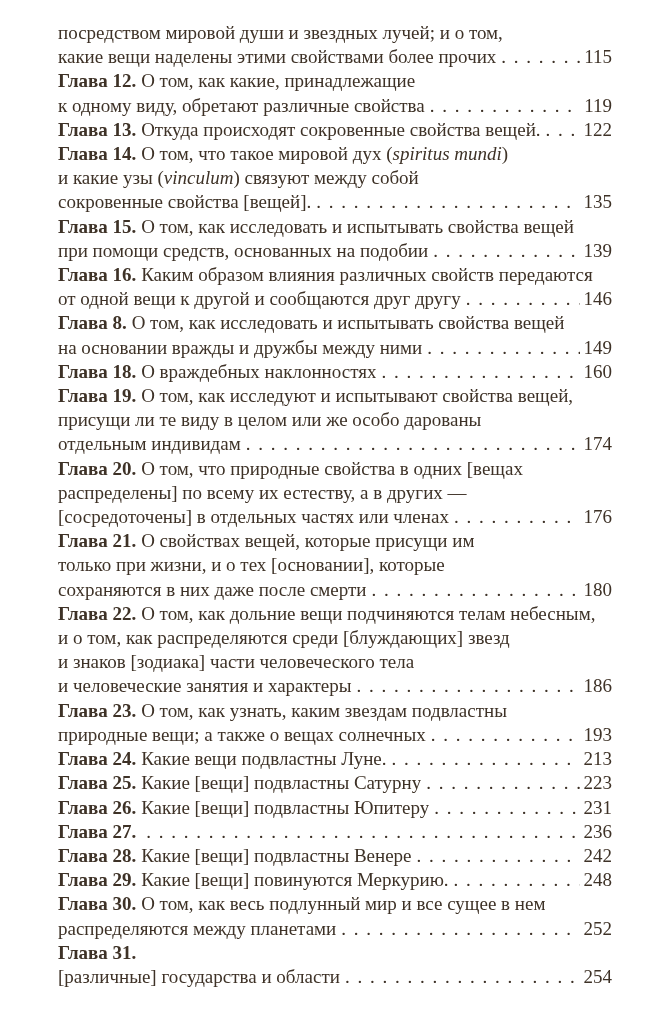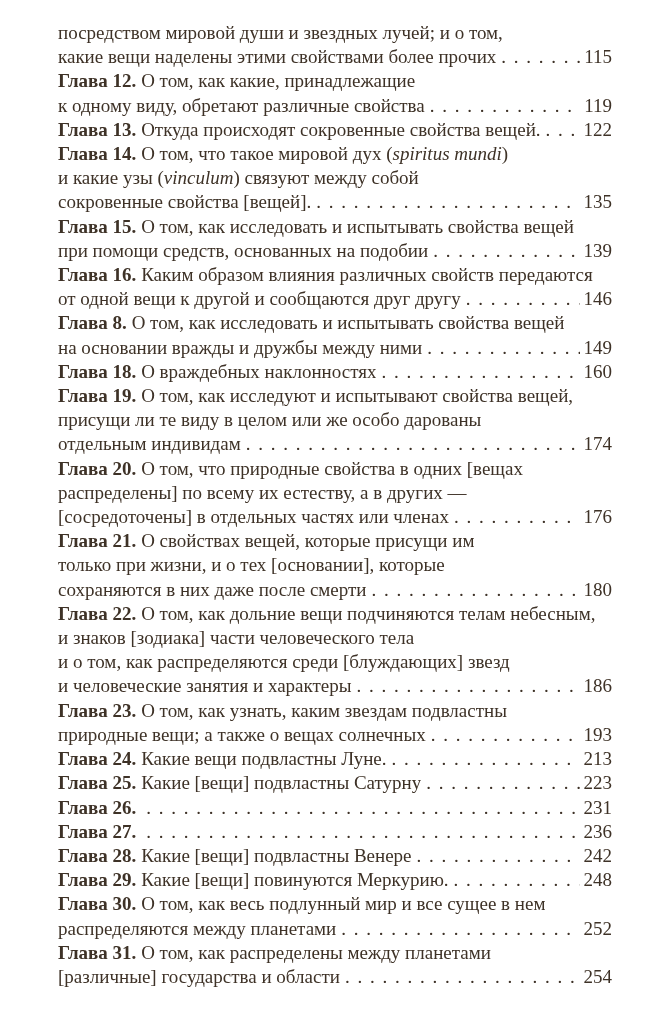--- a/index.html
+++ b/index.html
@@ -198,27 +198,27 @@
     <span class="pg">180</span>
   </div>
       <div class="toc-line">
     <span class="chap">Глава 22. </span>
     <span class="txt"><span>О том, как дольние вещи подчиняются телам небесным,</span></span>
     
     
   </div>
       <div class="toc-line">
     
+    <span class="txt"><span>и о том, как распределяются среди [блуждающих] звезд</span></span>
+    
+    
+  </div>
+      <div class="toc-line">
+    
     <span class="txt"><span>и знаков [зодиака] части человеческого тела</span></span>
-    
-    
-  </div>
-      <div class="toc-line">
-    
-    <span class="txt"><span>и о том, как распределяются среди [блуждающих] звезд</span></span>
     
     
   </div>
       <div class="toc-line">
     
     <span class="txt"><span>и человеческие занятия и характеры</span></span>
     <span class="leader">. . . . . . . . . . . . . . . . . . . . . . . . . . . . . . . . . . . . . . . . . . . . . . . . . . . . . . . . . . . . . . . . . . . . . . </span>
     <span class="pg">186</span>
   </div>
       <div class="toc-line">
@@ -240,20 +240,21 @@
     <span class="pg">213</span>
   </div>
       <div class="toc-line">
     <span class="chap">Глава 25. </span>
     <span class="txt"><span>Какие [вещи] подвластны Сатурну</span></span>
     <span class="leader">. . . . . . . . . . . . . . . . . . . . . . . . . . . . . . . . . . . . . . . . . . . . . . . . . . . . . . . . . . . . . . . . . . . . . . </span>
     <span class="pg">223</span>
   </div>
       <div class="toc-line">
     <span class="chap">Глава 26. </span>
+    <span class="txt"><span>Какие [вещи] подвластны Юпитеру</span></span>
     <span class="leader">. . . . . . . . . . . . . . . . . . . . . . . . . . . . . . . . . . . . . . . . . . . . . . . . . . . . . . . . . . . . . . . . . . . . . . </span>
     <span class="pg">231</span>
   </div>
       <div class="toc-line">
     <span class="chap">Глава 27. </span>
     <span class="leader">. . . . . . . . . . . . . . . . . . . . . . . . . . . . . . . . . . . . . . . . . . . . . . . . . . . . . . . . . . . . . . . . . . . . . . </span>
     <span class="pg">236</span>
   </div>
       <div class="toc-line">
     <span class="chap">Глава 28. </span>
@@ -274,21 +275,20 @@
     
   </div>
       <div class="toc-line">
     
     <span class="txt"><span>распределяются между планетами</span></span>
     <span class="leader">. . . . . . . . . . . . . . . . . . . . . . . . . . . . . . . . . . . . . . . . . . . . . . . . . . . . . . . . . . . . . . . . . . . . . . </span>
     <span class="pg">252</span>
   </div>
       <div class="toc-line">
     <span class="chap">Глава 31. </span>
-    <span class="txt"><span>О том, как распределены между планетами</span></span>
     
     
   </div>
       <div class="toc-line">
     
     <span class="txt"><span>[различные] государства и области</span></span>
     <span class="leader">. . . . . . . . . . . . . . . . . . . . . . . . . . . . . . . . . . . . . . . . . . . . . . . . . . . . . . . . . . . . . . . . . . . . . . </span>
     <span class="pg">254</span>
   </div>
     </div>

